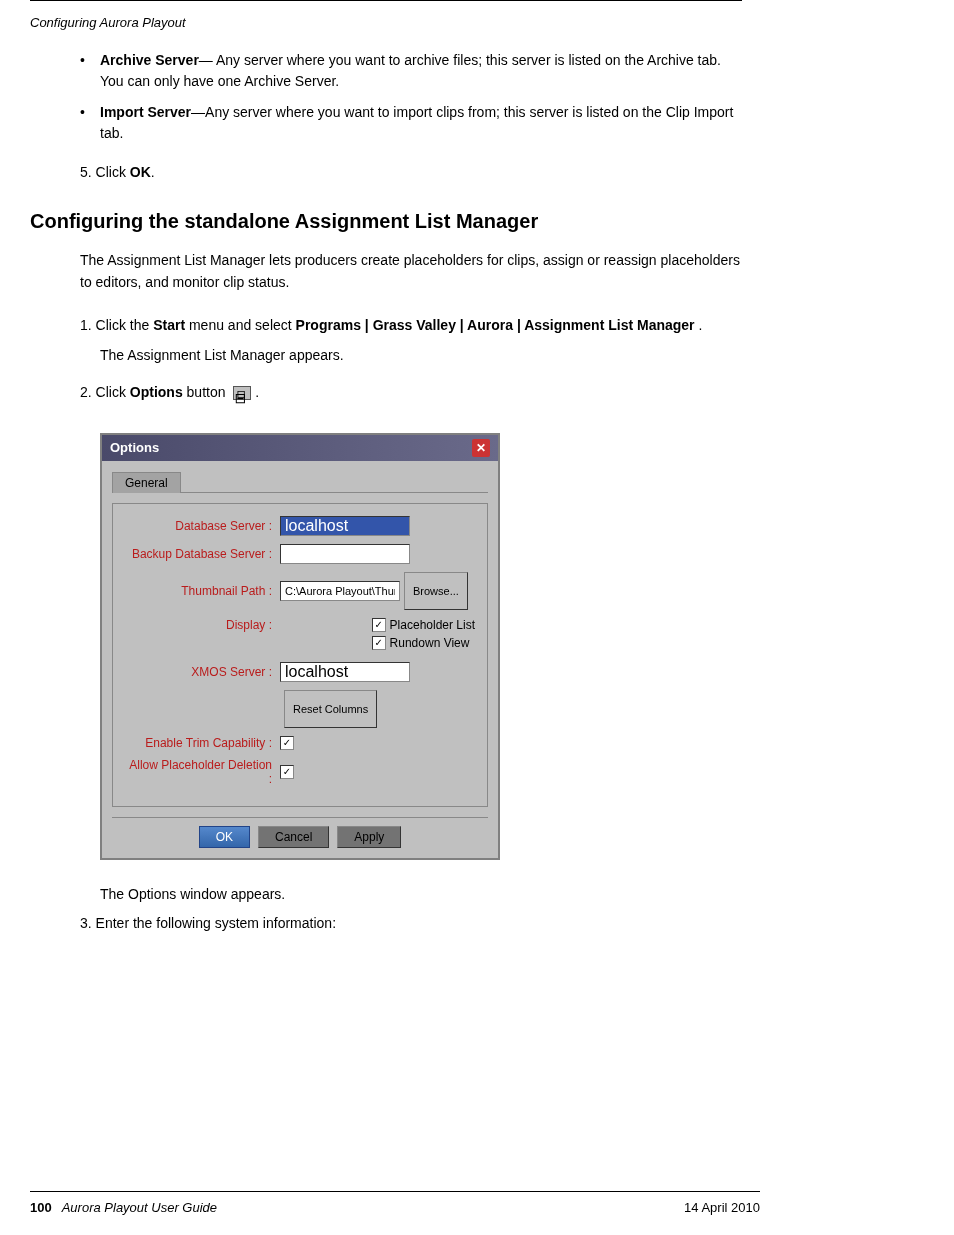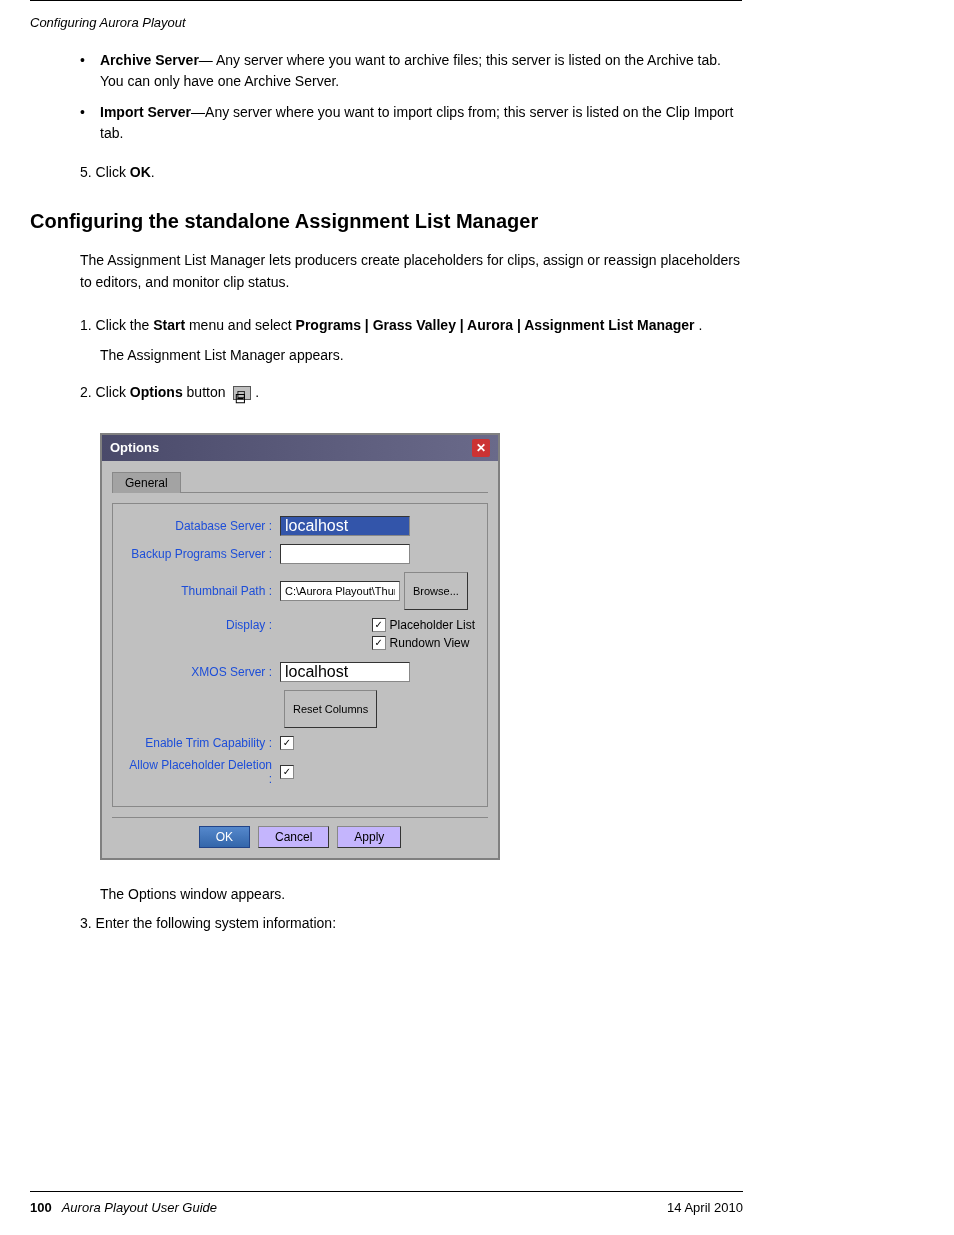--- a/index.html
+++ b/index.html
@@ -167,21 +167,21 @@
       display: flex;
       align-items: center;
       margin-bottom: 8px;
     }
 
     .form-label {
       width: 155px;
       text-align: right;
       padding-right: 8px;
       font-size: 12px;
-      color: #1d4ed8;
+      color: #b91c1c;
       flex-shrink: 0;
     }
 
     .form-input {
       background: white;
       border: 1px inset #888;
       padding: 2px 4px;
       font-size: 16px;
       height: 20px;
     }
@@ -234,21 +234,21 @@
       margin-top: 10px;
       padding-top: 8px;
       border-top: 1px solid #888;
     }
 
     .footer-btn {
       padding: 3px 16px;
       font-size: 12px;
       cursor: pointer;
       border: 1px outset #888;
-      background: #c4b5fd;
+      background: #737373;
     }
 
     .footer-btn-ok {
       background: linear-gradient(to bottom, #5588cc, #3366aa);
       color: white;
       border: 1px solid #224488;
     }
 
     
     .options-btn-icon {
@@ -268,21 +268,21 @@
       position: absolute;
       top: -1px;
       left: 2px;
     }
 
     
     .page-footer {
       position: absolute;
       bottom: 20px;
       left: 30px;
-      right: 29px;
+      right: 12px;
       display: flex;
       justify-content: space-between;
       align-items: center;
       border-top: 1px solid #000;
       padding-top: 8px;
       font-size: 13px;
     }
 
     .footer-left {
       display: flex;
@@ -370,21 +370,21 @@
             </div>
 
             <div class="dialog-inner">
 
               <div class="form-row">
                 <span class="form-label">Database Server :</span>
                 <input class="form-input form-input-wide input-highlighted" type="text" value="localhost" style="">
               </div>
 
               <div class="form-row">
-                <span class="form-label">Backup Programs Server :</span>
+                <span class="form-label">Backup Database Server :</span>
                 <input class="form-input form-input-wide" type="text" value="" style="">
               </div>
 
               <div class="form-row">
                 <span class="form-label">Thumbnail Path :</span>
                 <input class="form-input" style="width: 120px; font-size: 11px;" type="text" value="C:\Aurora Playout\Thumbna">
                 <button class="browse-btn">Browse...</button>
               </div>
 
               <div class="form-row" style="align-items: flex-start; justify-content: space-between;">

